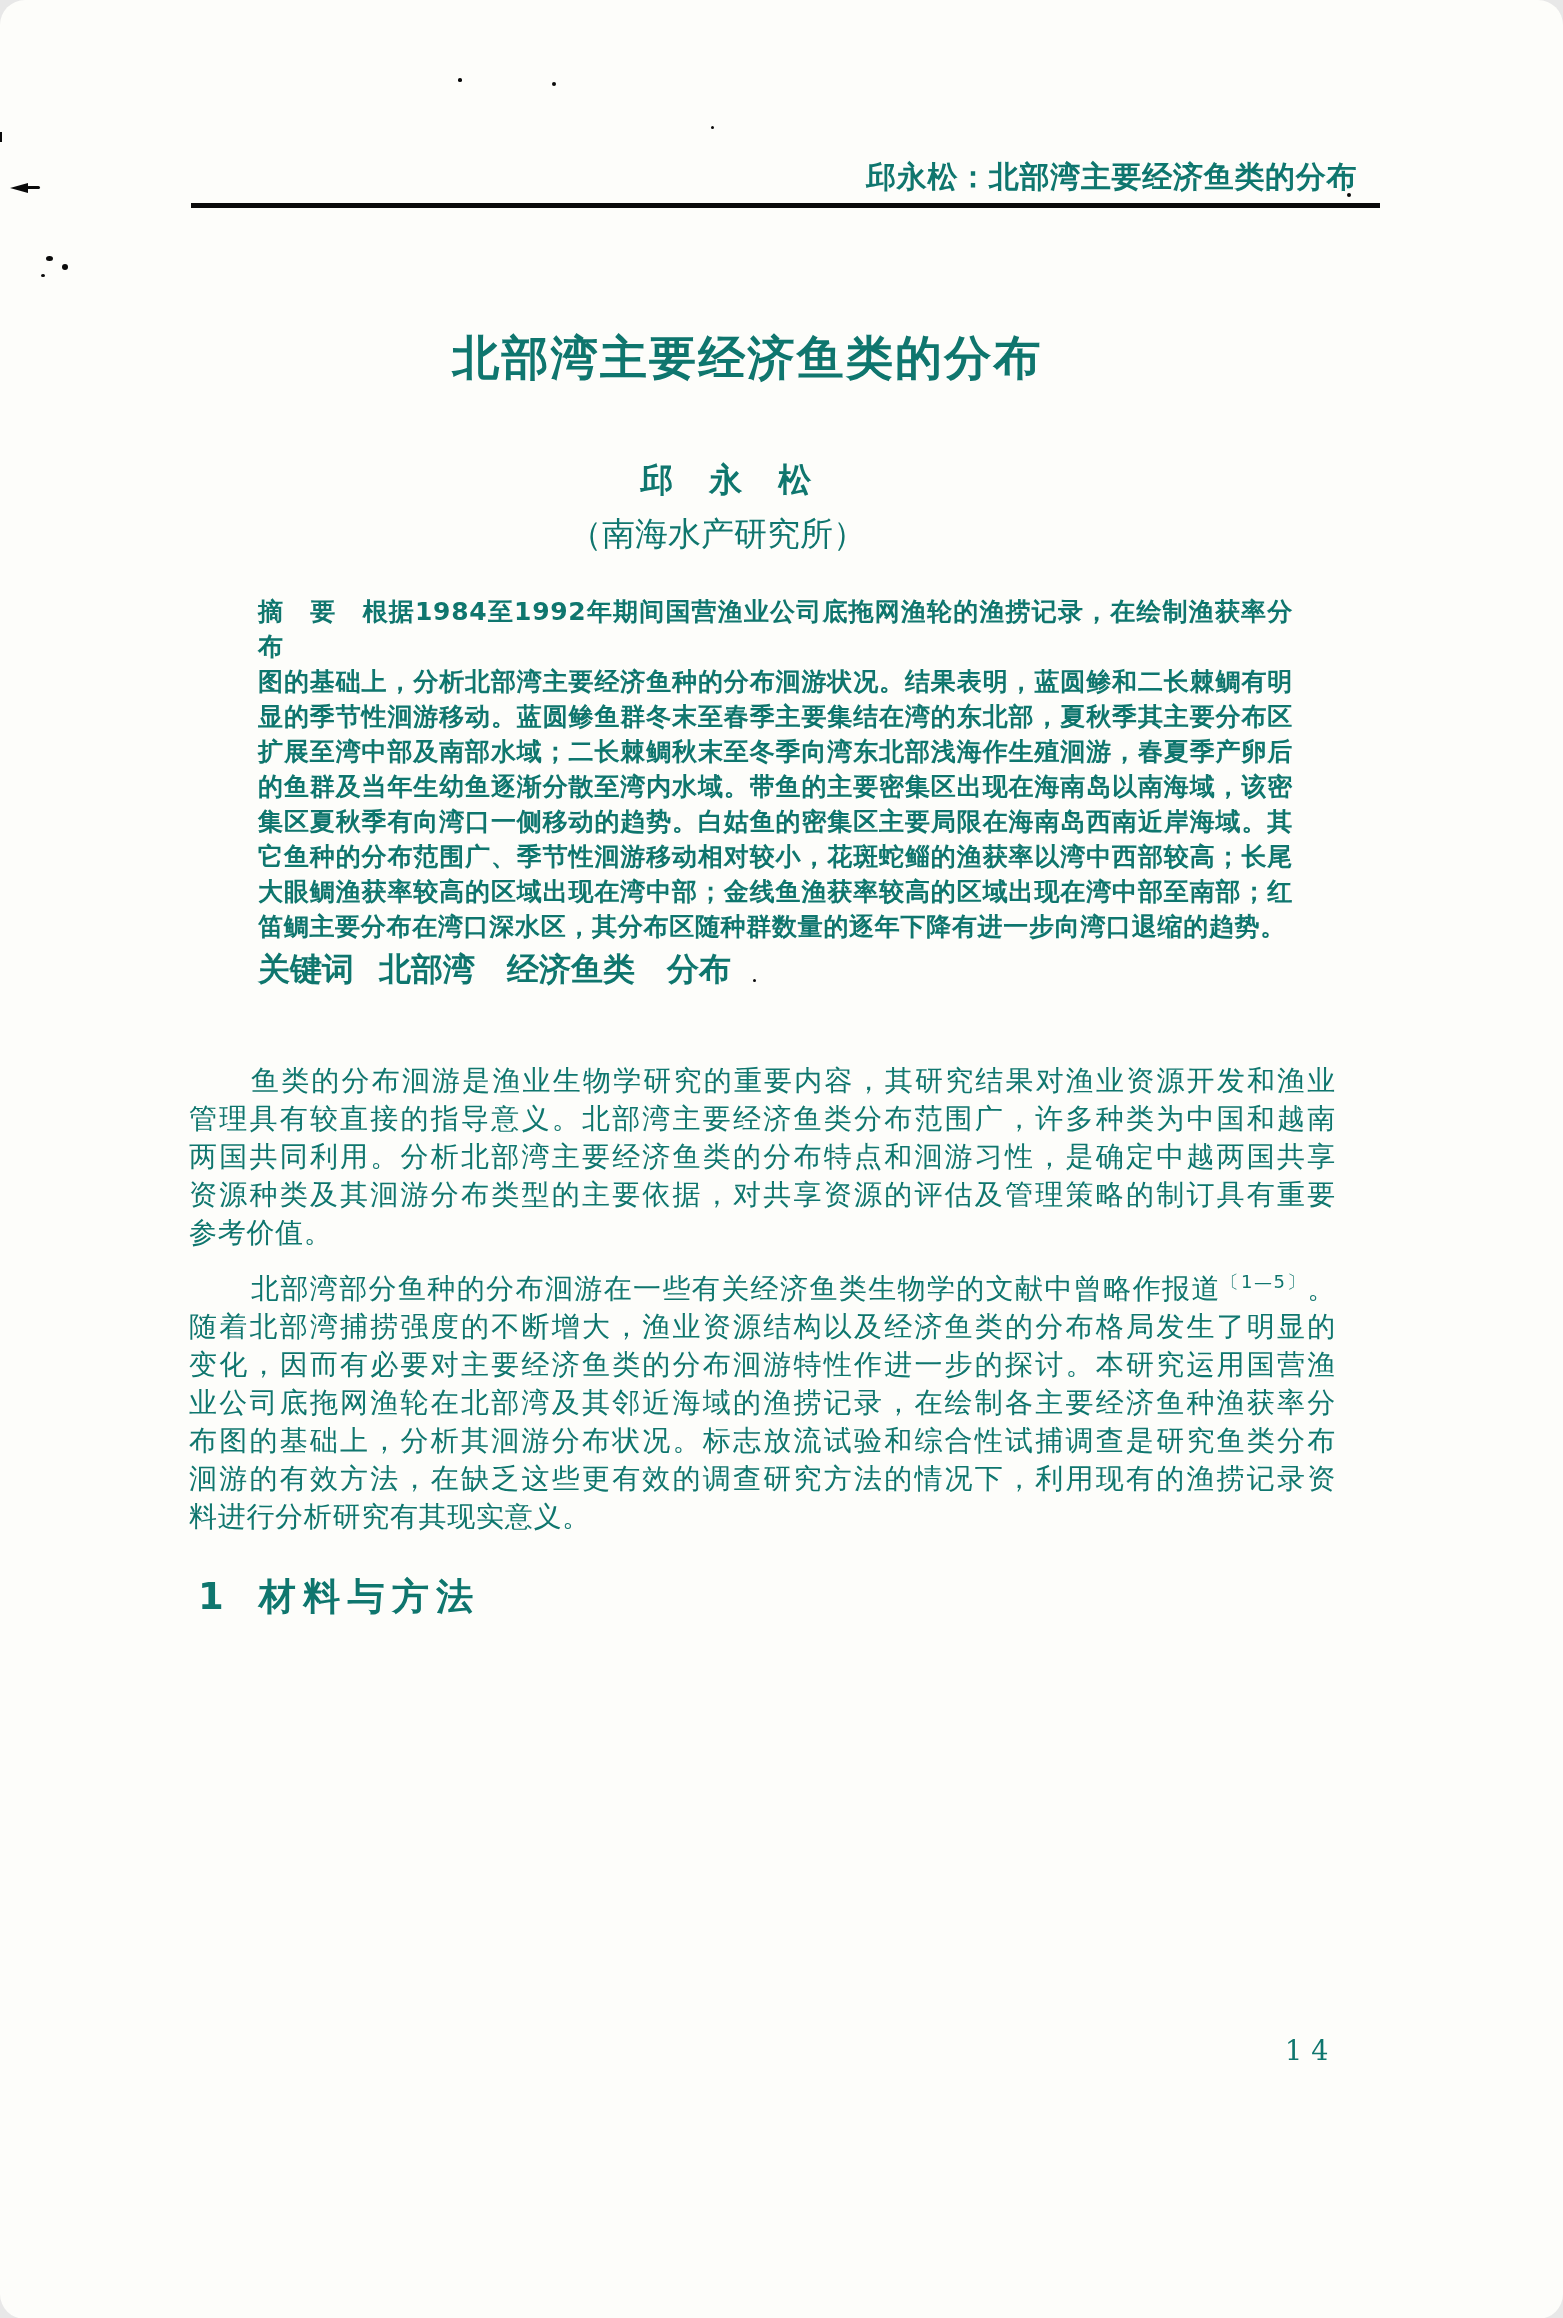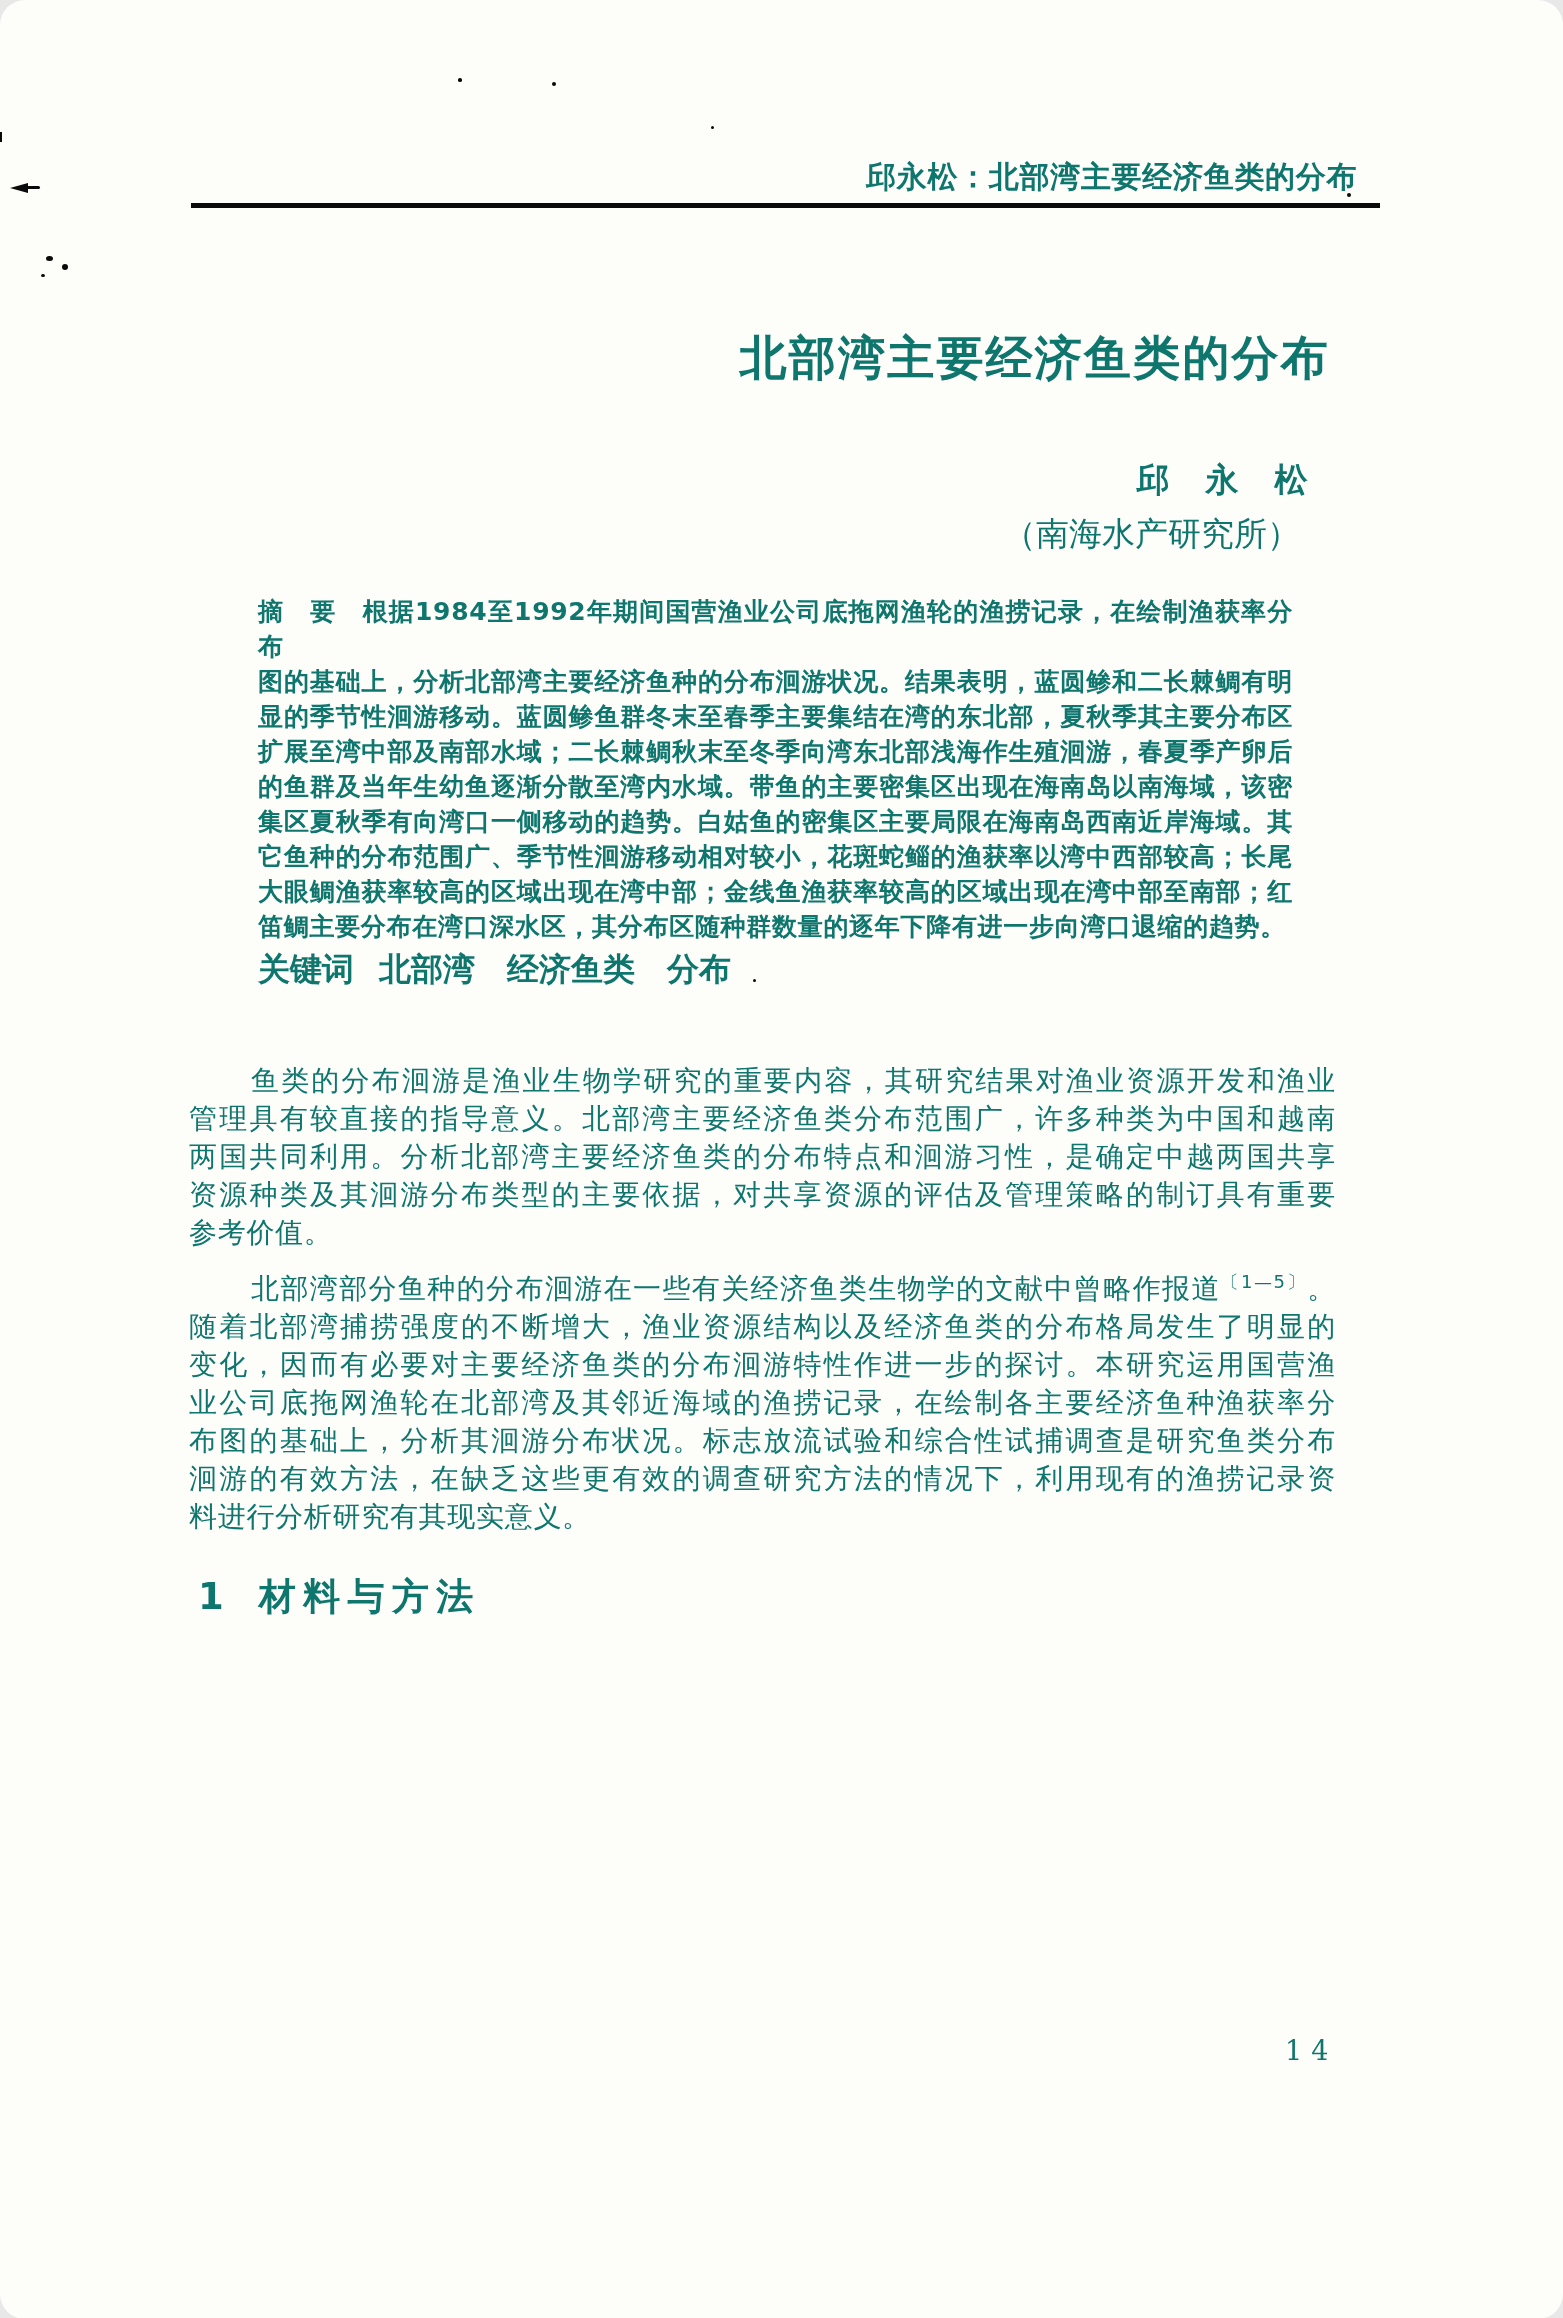--- a/index.html
+++ b/index.html
@@ -16,21 +16,21 @@
   .abs{position:absolute;}
   
   .running-title{
     left:866px;top:157px;
     font-size:30px;font-weight:bold;letter-spacing:0.7px;white-space:nowrap;
   }
   .head-rule{
     left:191px;top:203px;width:1189px;height:5.2px;background:#0a0a0a;
   }
   
-  .front{left:183px;width:1147px;text-align:right;}
+  .front{left:174px;width:1147px;text-align:center;}
   .doc-title{top:327px;font-size:47px;font-weight:bold;letter-spacing:2.2px;white-space:nowrap;}
   .author{top:458px;font-size:33px;font-weight:bold;letter-spacing:1.5px;transform:translateX(-21px);white-space:nowrap;}
   .affiliation{top:512px;font-size:33px;font-weight:500;transform:translateX(-30px);white-space:nowrap;}
   
   .abstract{
     left:258px;top:594px;width:1035px;
     font-size:25px;line-height:35px;font-weight:bold;letter-spacing:0.7px;
   }
   .line{text-align:justify;text-align-last:justify;}
   .line.short{text-align-last:left;}

